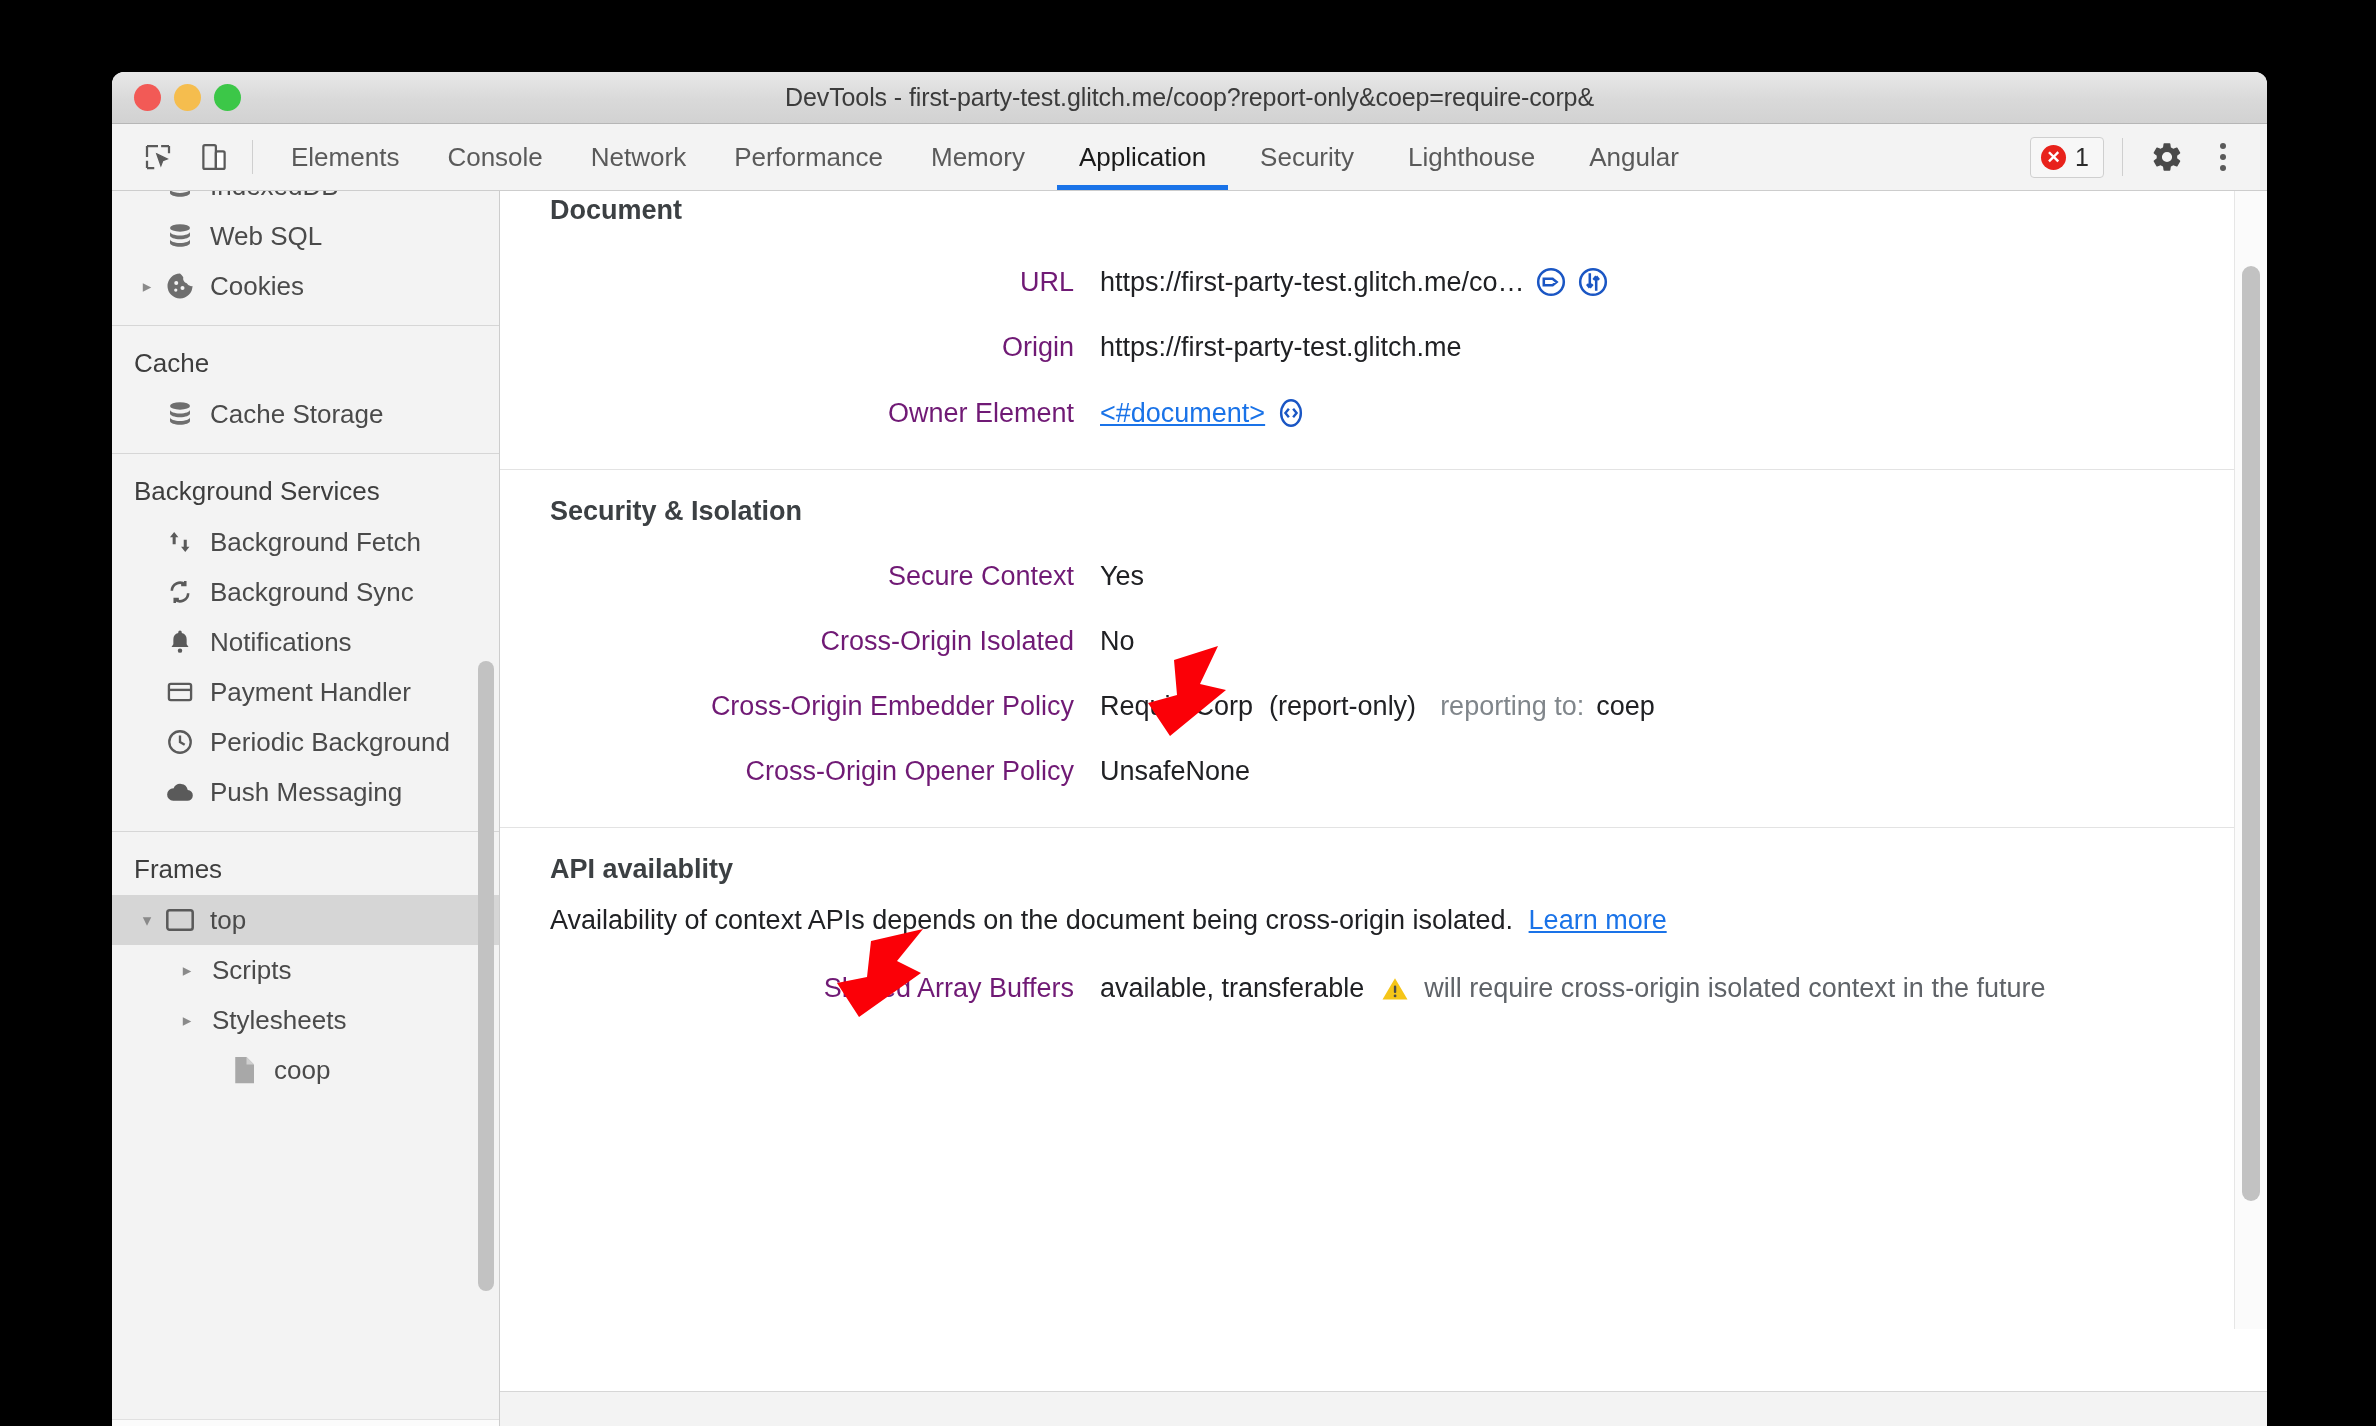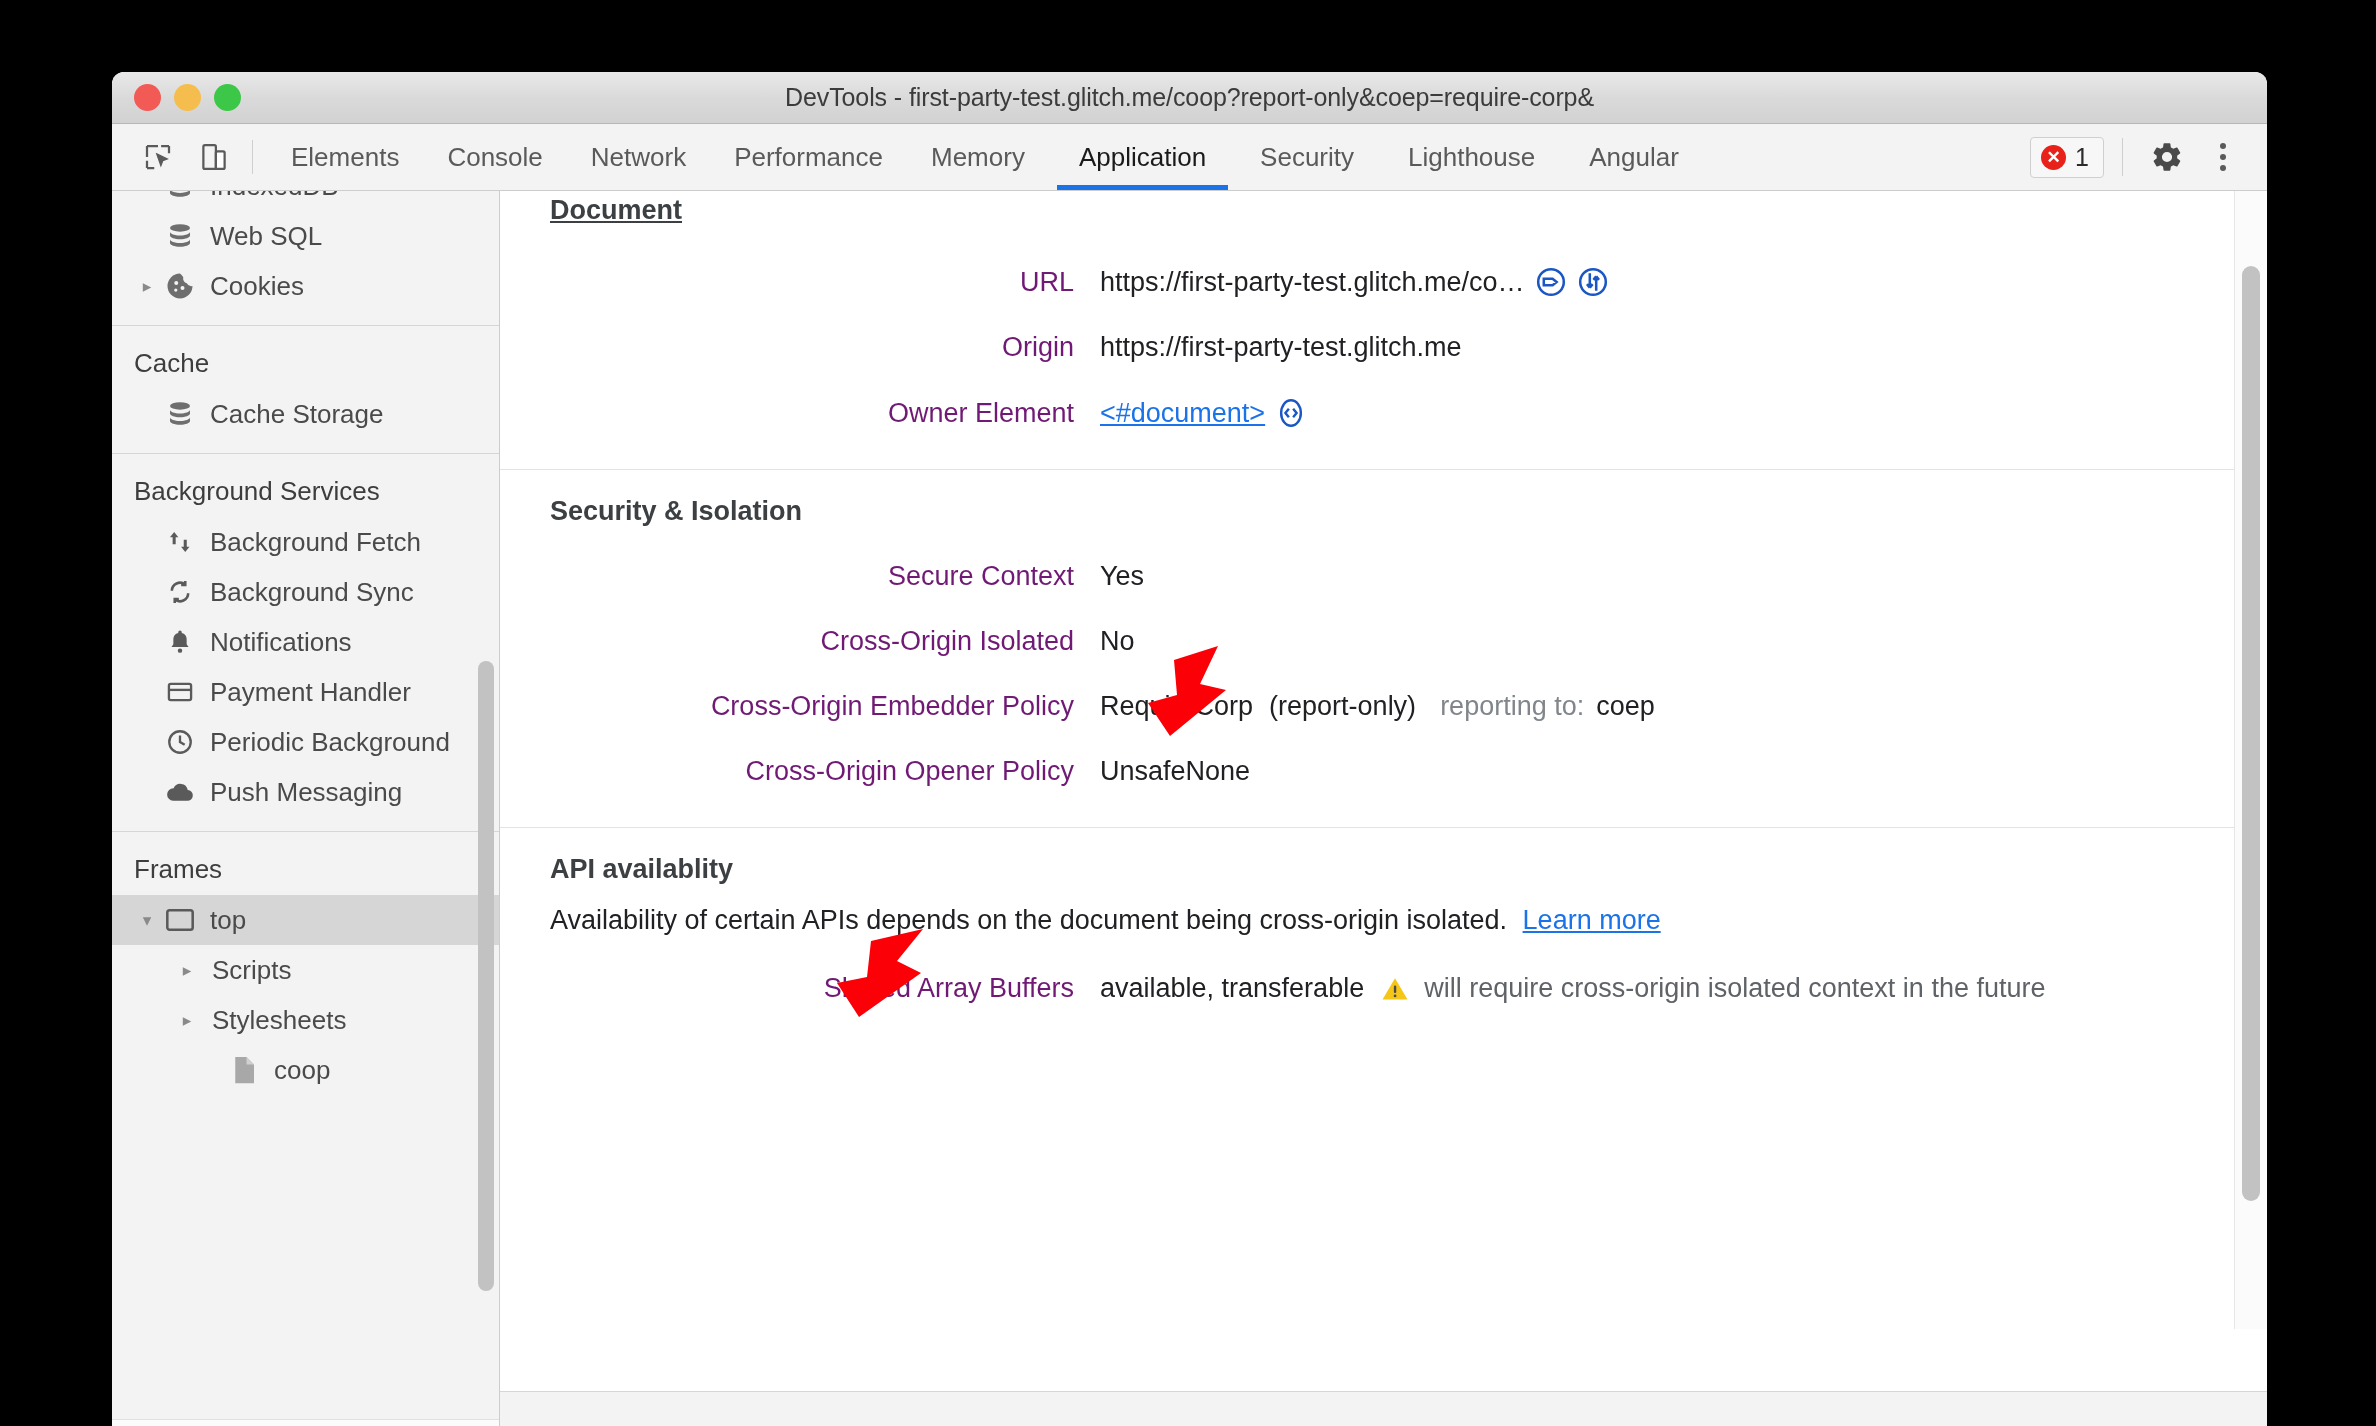--- a/index.html
+++ b/index.html
@@ -572,21 +572,21 @@
 
         <div id="sidebar-hscroll">
           <div id="sidebar-hthumb"></div>
         </div>
       </div>
 
       <div id="main">
         <div id="main-scroll">
 
           <div class="section first">
-            <div class="sec-head" style="margin-top:-22px;text-decoration:underline;">Document</div>
+            <div class="sec-head" style="margin-top:-22px;">Document</div>
 
             <div class="kv" style="padding-top:34px;">
               <div class="k">URL</div>
               <div class="v">
                 <span>https://first-party-test.glitch.me/co…</span>
                 <span class="pill">
                   <svg width="32" height="32" viewBox="0 0 24 24" fill="none" stroke="#1a56c4" stroke-width="1.9">
                     <circle cx="12" cy="12" r="9.6"></circle>
                     <path d="M6.6 9.6h6.6l3 2.4-3 2.4H6.6z"></path>
                   </svg>
@@ -646,21 +646,21 @@
             <div class="kv" style="padding-bottom:40px;">
               <div class="k">Cross-Origin Opener Policy</div>
               <div class="v">UnsafeNone</div>
             </div>
           </div>
 
           <div class="section" style="border-bottom:none;">
             <div class="sec-head">API availablity</div>
 
             <div class="para">
-              <span>Availability of certain APIs depends on the document being cross-origin isolated.</span>
+              <span>Availability of context APIs depends on the document being cross-origin isolated.</span>
               <span class="linkish" style="margin-left:8px;">Learn more</span>
             </div>
 
             <div class="kv" style="padding-bottom:36px;">
               <div class="k">Shared Array Buffers</div>
               <div class="v">
                 <span>available, transferable</span>
                 <span style="display:inline-flex;margin:0 14px 0 16px;">
                   <svg width="30" height="30" viewBox="0 0 24 24">
                     <path d="M12 3.4L22 20.4H2z" fill="#f5c518"></path>

